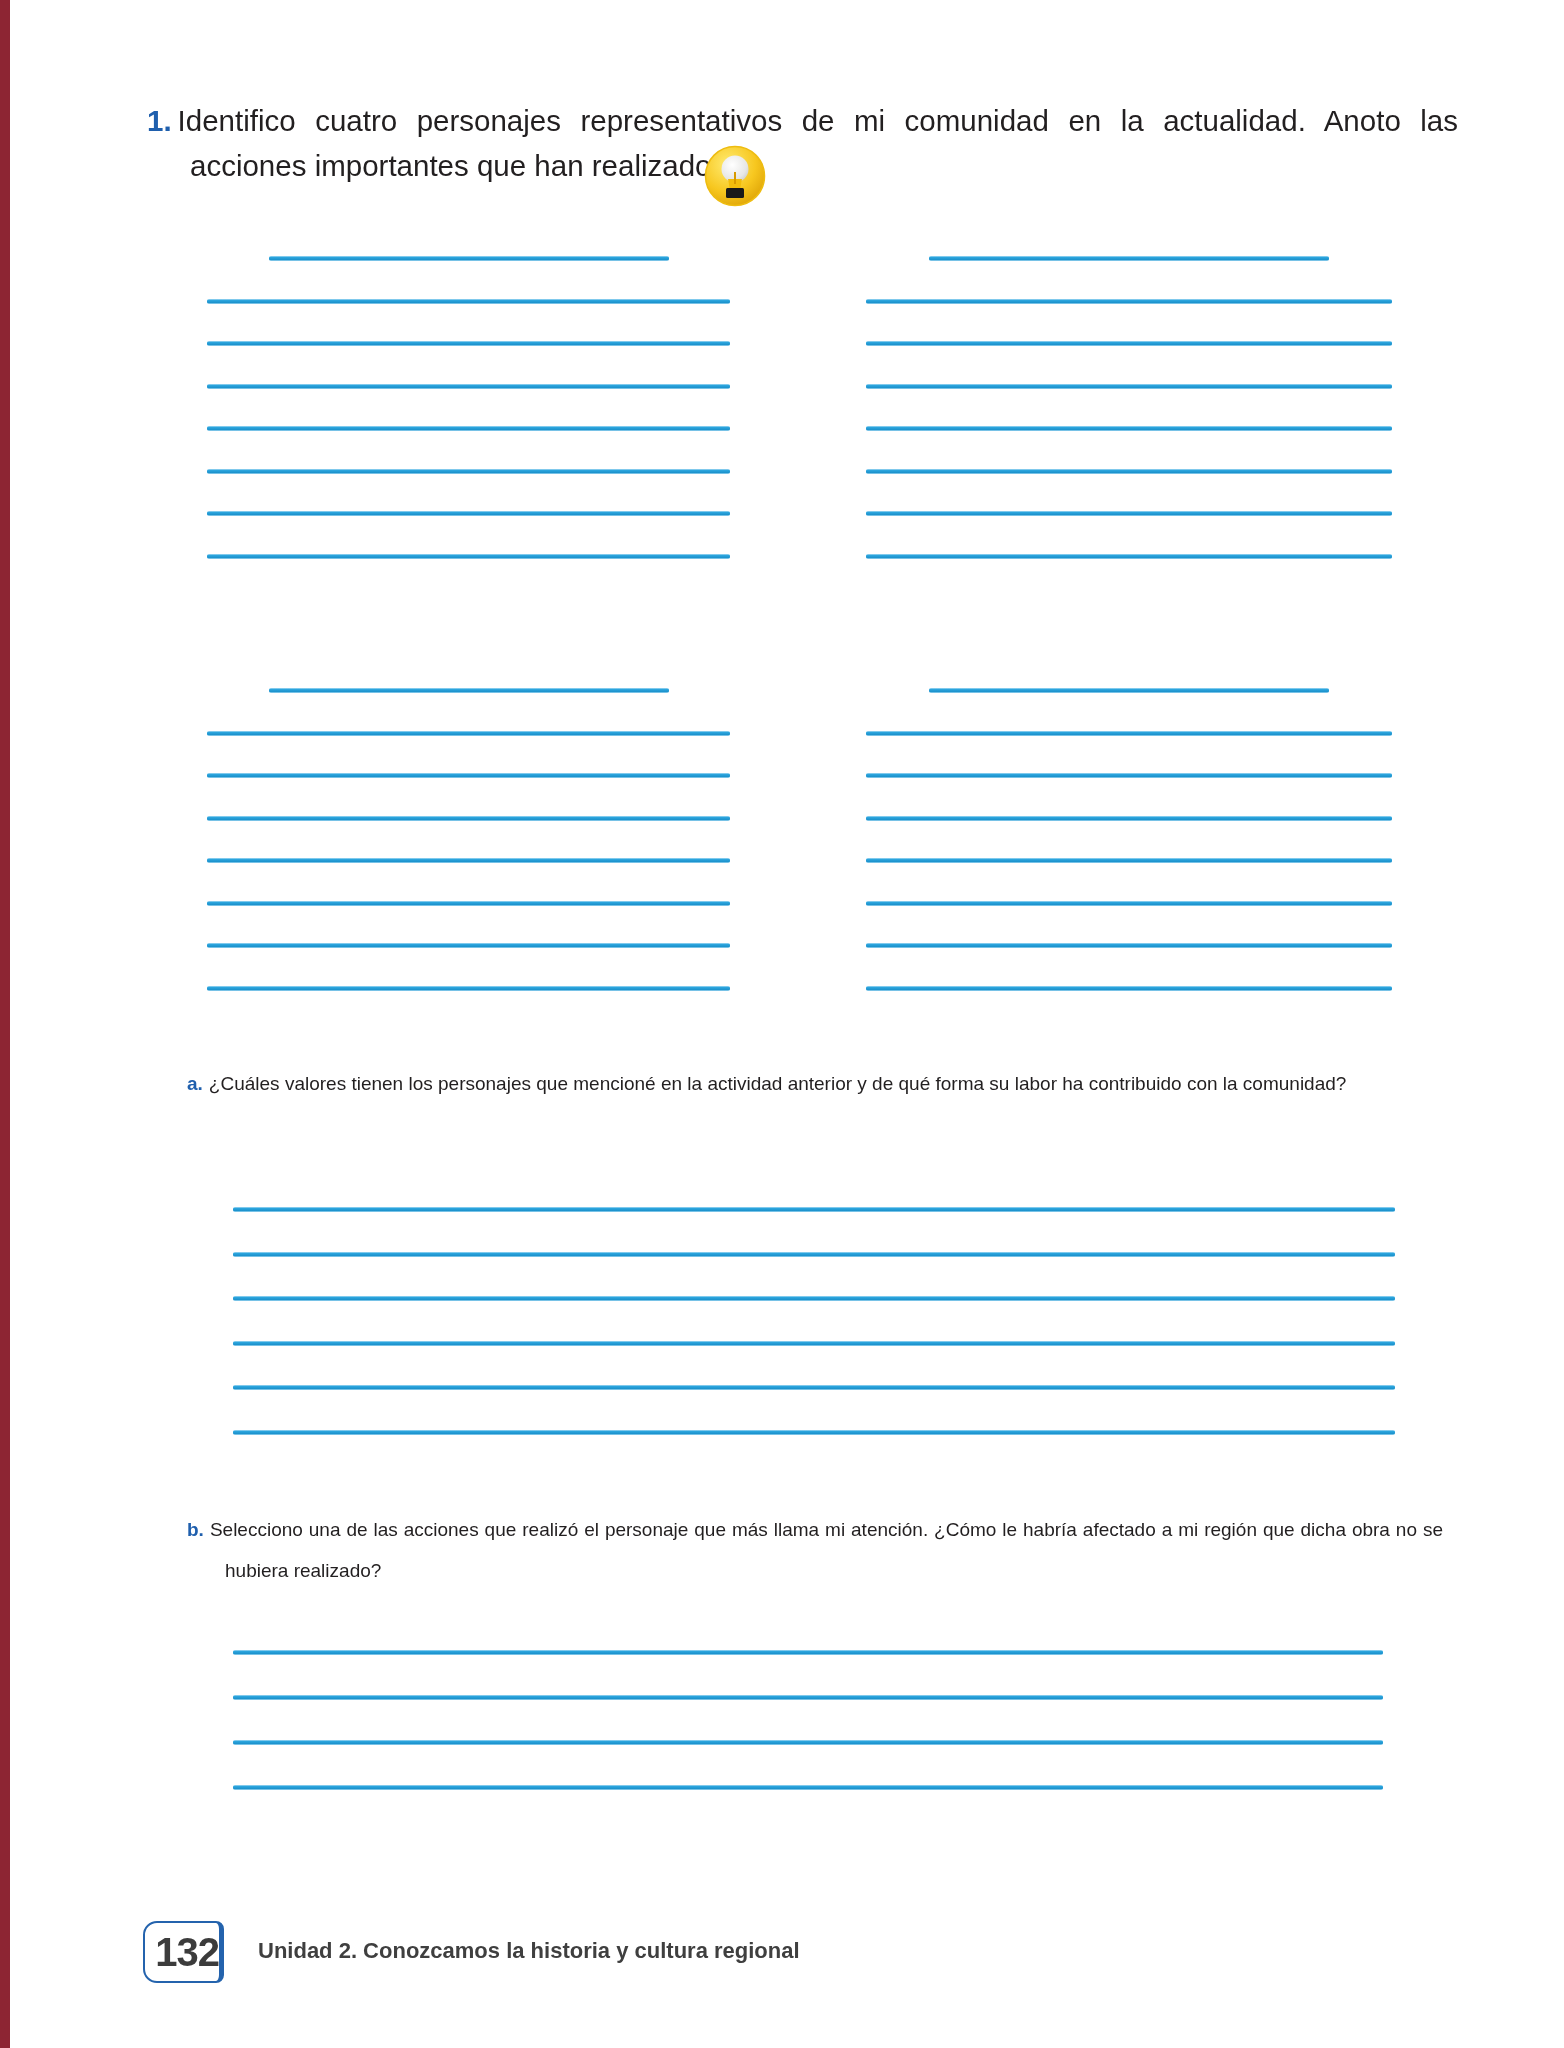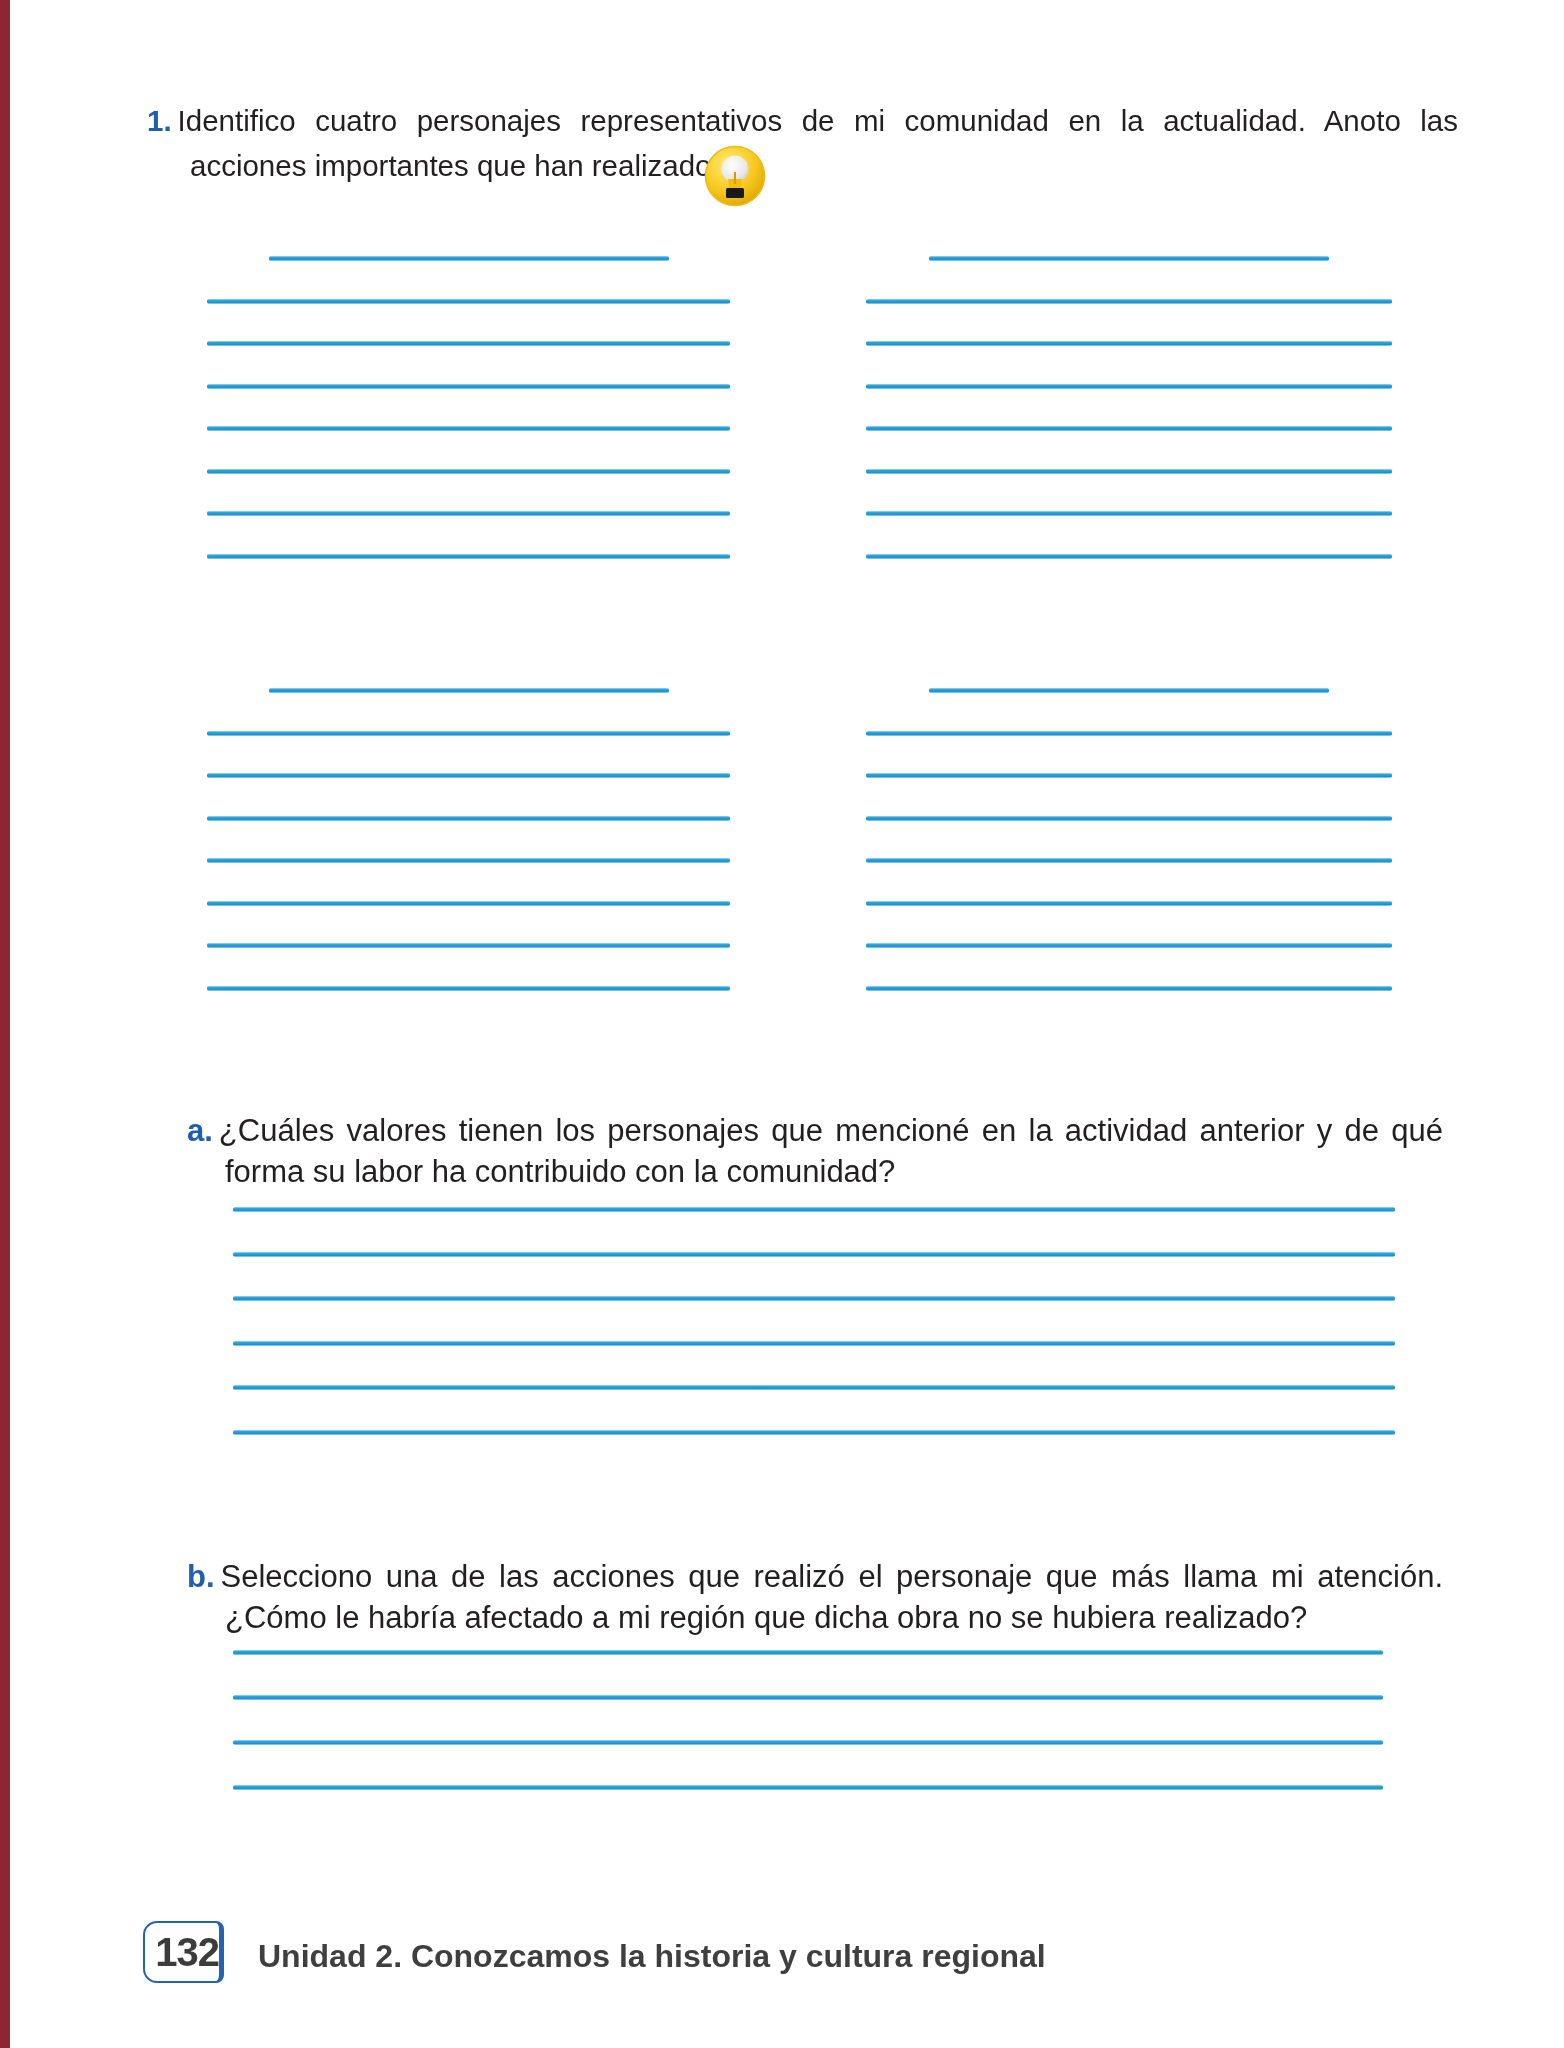--- a/index.html
+++ b/index.html
@@ -36,45 +36,44 @@
   .block{position:absolute;}
   .block .wline{margin-top:37.5px;}
   .block .short-line{margin-top:0;}
   .blk-tl{left:207px;top:256px;width:523px;}
   .blk-tr{left:866px;top:256px;width:526px;}
   .blk-bl{left:207px;top:688px;width:523px;}
   .blk-br{left:866px;top:688px;width:526px;}
   
   .subq{
     position:absolute;left:187px;width:1218px;
-    font-size:31px;line-height:41px;
+    font-size:19px;line-height:41px;
     text-align:justify;
     padding-left:38px;text-indent:-38px;
     color:#221f20;
-    margin-top:47px;
   }
   .q-a{top:1063px;}
   .q-b{top:1509px;}
   .answers{position:absolute;}
   .ans-a{left:233px;top:1207px;width:1162px;}
   .ans-a .wline + .wline{margin-top:39.5px;}
   .ans-b{left:233px;top:1650px;width:1150px;}
   .ans-b .wline + .wline{margin-top:40px;}
   
   .page-tab{
     position:absolute;left:143px;top:1921px;width:74px;height:58px;
     border:2.5px solid #2463ad;border-right-width:5px;
     border-radius:14px 8px 8px 14px;
     display:flex;align-items:center;justify-content:flex-end;
     font-size:40px;font-weight:600;color:#3c3c3c;
     letter-spacing:-1px;
   }
   .unit-title{
     position:absolute;left:258px;top:1938px;
-    font-size:32px;font-weight:700;color:#3f3f3f;
+    font-size:22px;font-weight:700;color:#3f3f3f;
   }
 </style>
 </head>
 <body>
 
 <div class="page">
 
   <div class="edge-bar"></div>
 
   <div class="prompt12"><span class="num-blue">1.</span><span>Identifico cuatro personajes representativos de mi comunidad en la actualidad. Anoto las acciones importantes que han realizado.</span></div>

